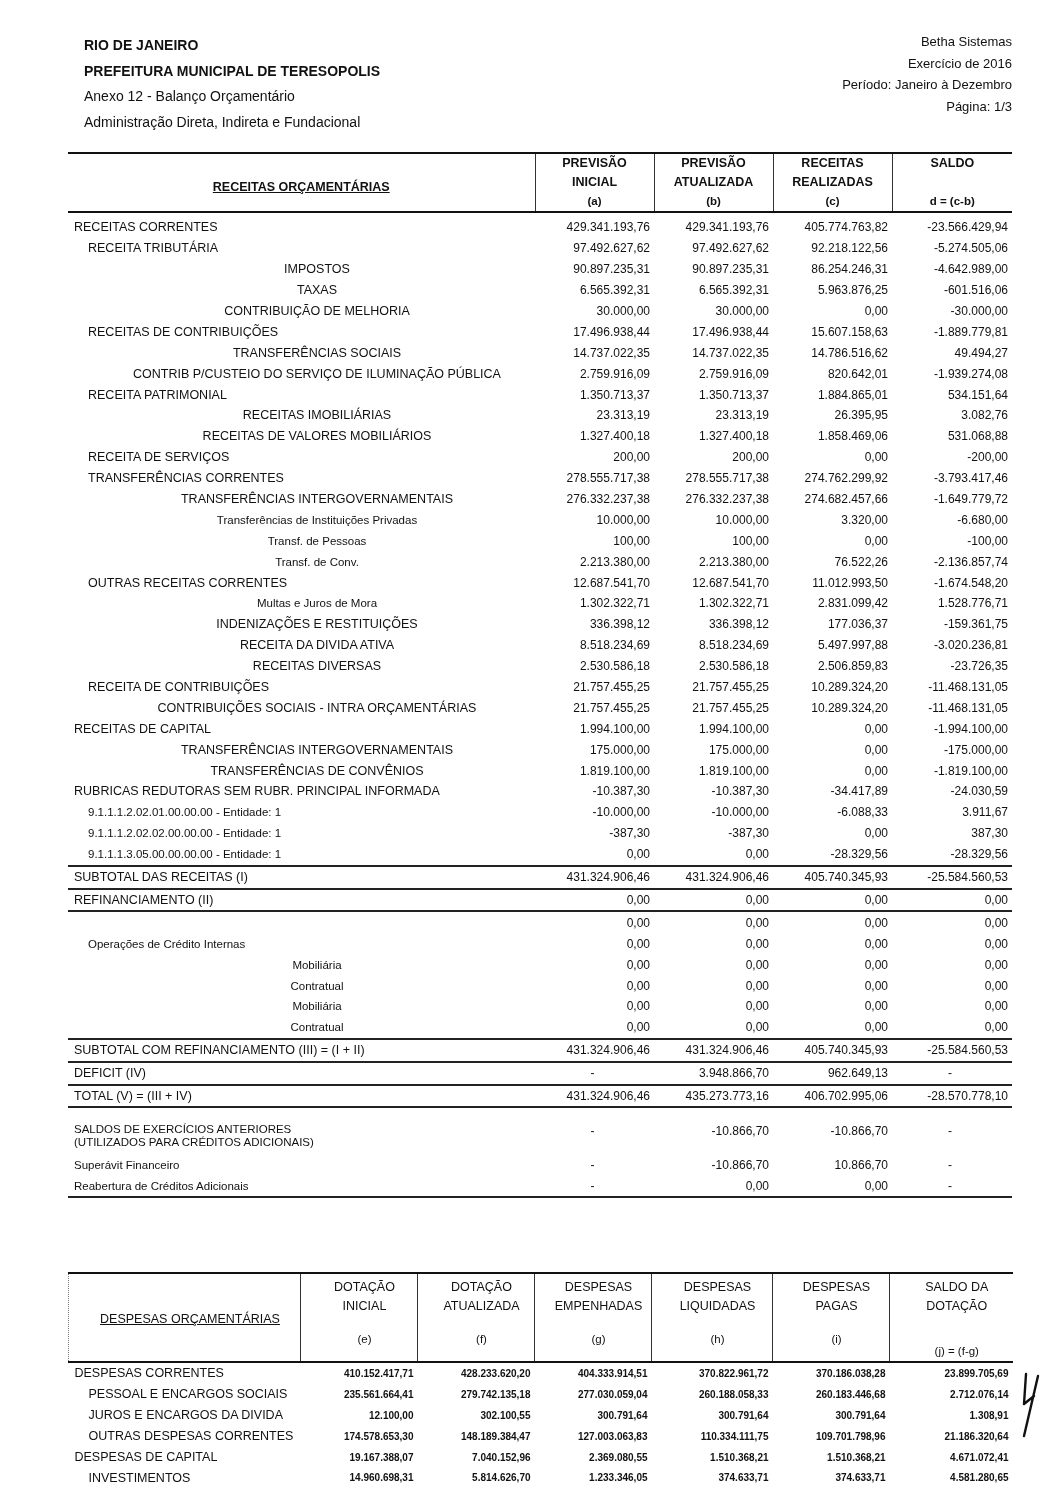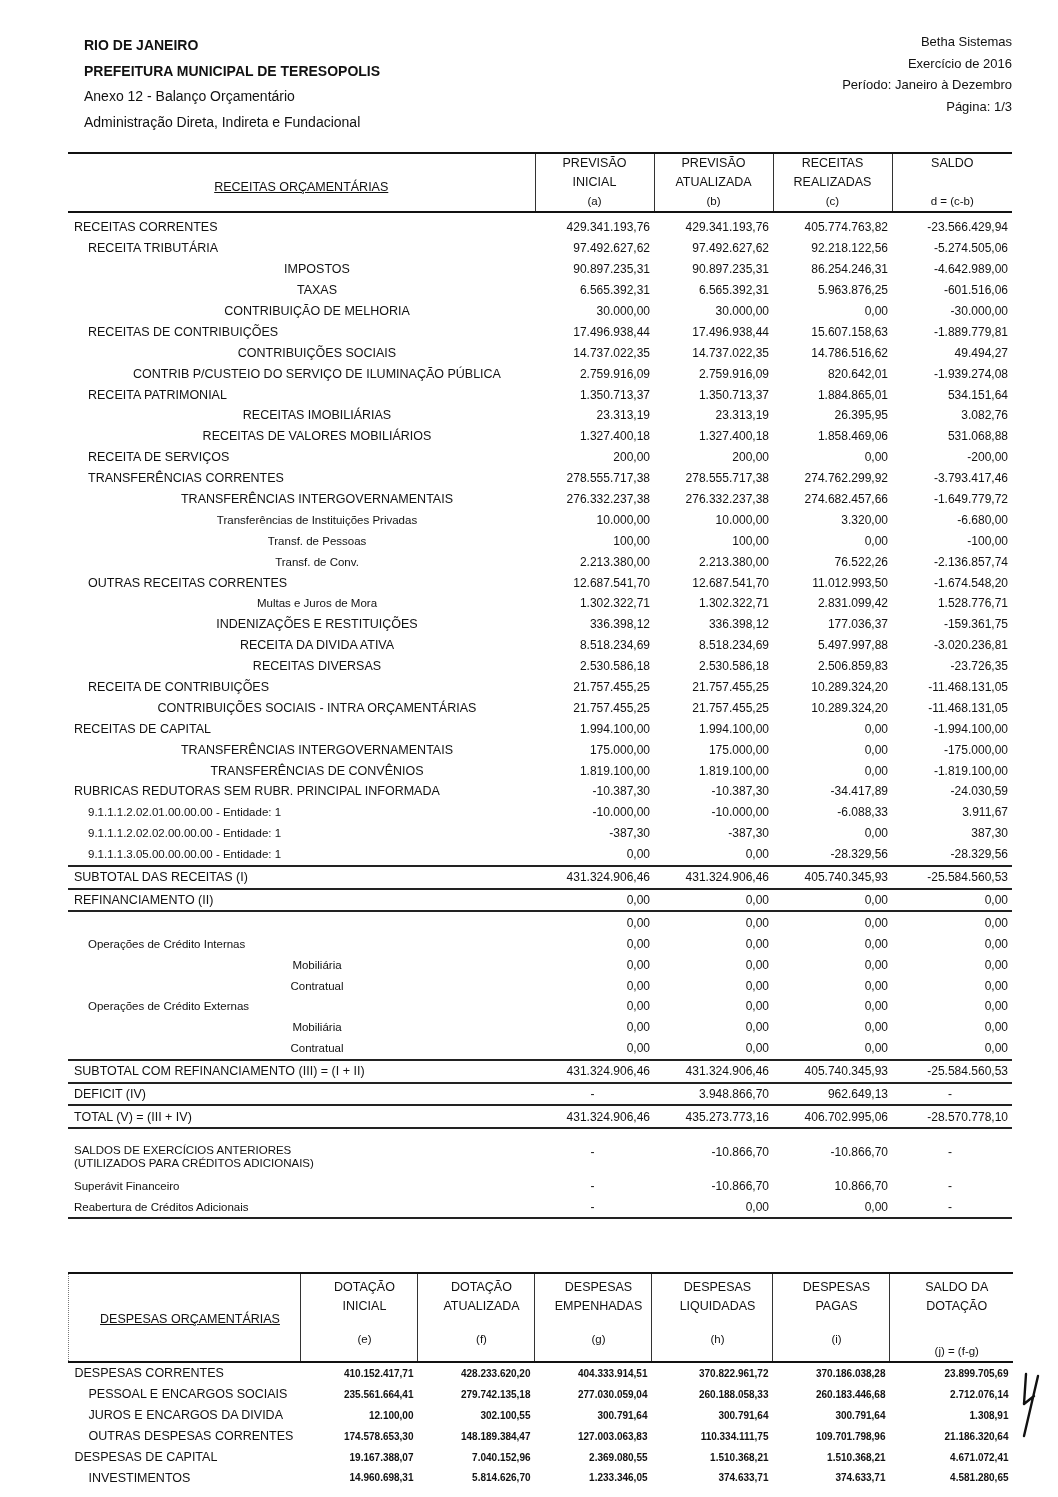--- a/index.html
+++ b/index.html
@@ -13,21 +13,21 @@
   .hdr-right { position: absolute; right: 46px; top: 31px; text-align: right; }
   .hdr-right div { font-size: 13px; line-height: 21.5px; }
 
   table { border-collapse: collapse; position: absolute; left: 68px; width: 944px; table-layout: fixed; }
   td, th { padding: 0; font-weight: normal; }
   .num { text-align: right; font-size: 12px; padding-right: 4px; white-space: nowrap; }
   .lbl { font-size: 12.5px; white-space: nowrap; overflow: hidden; }
   .small { font-size: 11.5px; }
   tr.r td { height: 20.9px; }
 
-  #rec-head th { font-size: 12.5px; line-height: 19px; text-align: center; vertical-align: top; border-left: 1px solid #333; }
+  #rec-head th { font-size: 12.5px; line-height: 19px; text-align: center; vertical-align: top; border-left: 1px solid #333; font-weight: bold; }
   #rec-head th.first { border-left: none; vertical-align: bottom; text-align: center; padding-bottom: 14px; }
   #rec-head { border-top: 2px solid #111; border-bottom: 2px solid #111; }
   .uline { text-decoration: underline; }
 
   .ind0 { padding-left: 6px; }
   .ind1 { padding-left: 20px; }
   .ind2 { padding-left: 31px; text-align: center; }
 
   .rule-top td { border-top: 2px solid #222; }
   .rule-bot td { border-bottom: 2px solid #222; }
@@ -124,21 +124,21 @@
         <td class="num">-30.000,00</td>
       </tr>
       <tr class="r ">
         <td class="lbl ind1">RECEITAS DE CONTRIBUIÇÕES</td>
         <td class="num">17.496.938,44</td>
         <td class="num">17.496.938,44</td>
         <td class="num">15.607.158,63</td>
         <td class="num">-1.889.779,81</td>
       </tr>
       <tr class="r ">
-        <td class="lbl ind2">CONTRIBUIÇÕES SOCIAIS</td>
+        <td class="lbl ind2">TRANSFERÊNCIAS SOCIAIS</td>
         <td class="num">14.737.022,35</td>
         <td class="num">14.737.022,35</td>
         <td class="num">14.786.516,62</td>
         <td class="num">49.494,27</td>
       </tr>
       <tr class="r ">
         <td class="lbl ind2">CONTRIB P/CUSTEIO DO SERVIÇO DE ILUMINAÇÃO PÚBLICA</td>
         <td class="num">2.759.916,09</td>
         <td class="num">2.759.916,09</td>
         <td class="num">820.642,01</td>
@@ -335,27 +335,20 @@
       </tr>
       <tr class="r ">
         <td class="lbl ind2 small">Mobiliária</td>
         <td class="num">0,00</td>
         <td class="num">0,00</td>
         <td class="num">0,00</td>
         <td class="num">0,00</td>
       </tr>
       <tr class="r ">
         <td class="lbl ind2 small">Contratual</td>
-        <td class="num">0,00</td>
-        <td class="num">0,00</td>
-        <td class="num">0,00</td>
-        <td class="num">0,00</td>
-      </tr>
-      <tr class="r ">
-        <td class="lbl ind1 small">Operações de Crédito Externas</td>
         <td class="num">0,00</td>
         <td class="num">0,00</td>
         <td class="num">0,00</td>
         <td class="num">0,00</td>
       </tr>
       <tr class="r ">
         <td class="lbl ind2 small">Mobiliária</td>
         <td class="num">0,00</td>
         <td class="num">0,00</td>
         <td class="num">0,00</td>

